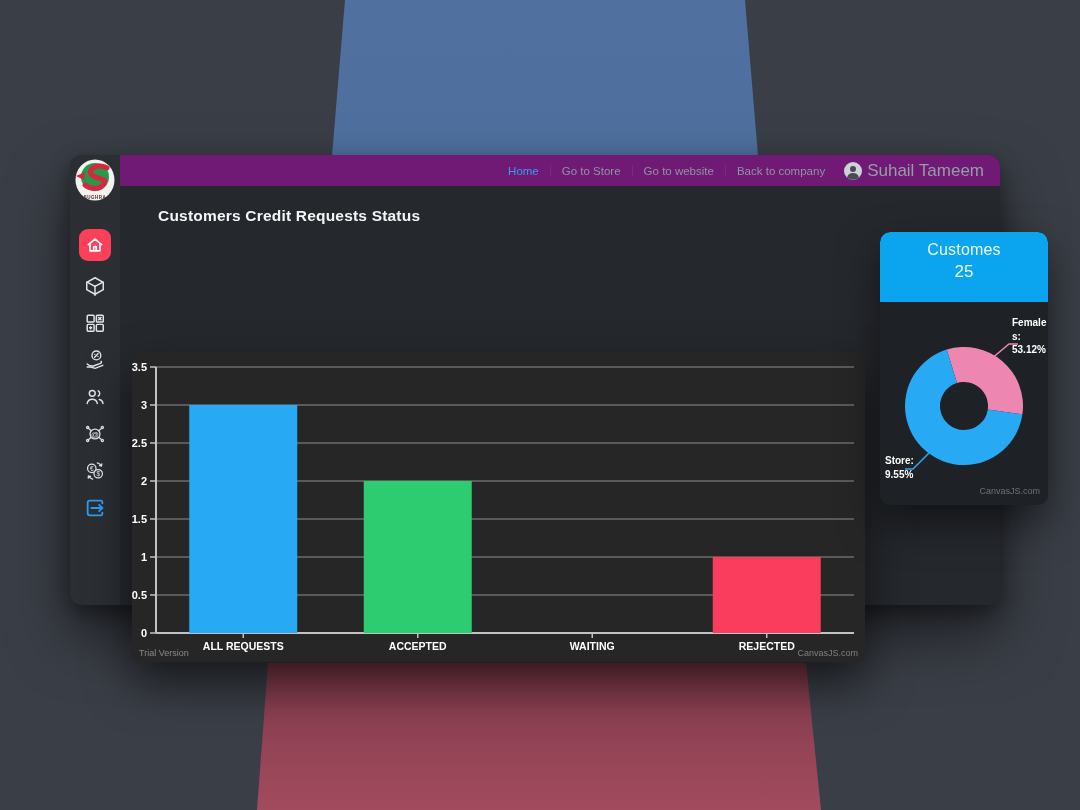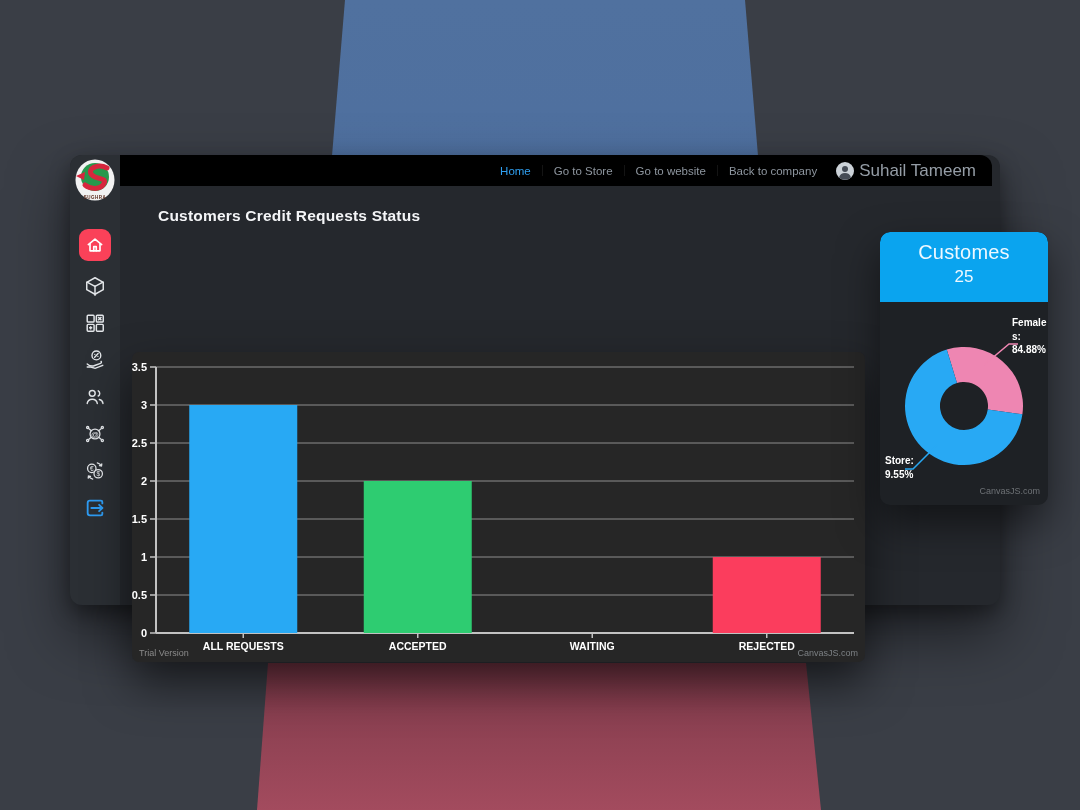--- a/index.html
+++ b/index.html
@@ -10,40 +10,40 @@
 
   
   .app-window{position:absolute;left:70px;top:155px;width:930px;height:450px;background:#25282d;
     border-radius:12px;box-shadow:0 30px 60px rgba(0,0,0,.5),0 8px 20px rgba(0,0,0,.35);z-index:2;}
   .sidebar{position:absolute;left:0;top:0;bottom:0;width:50px;background:#2b2f34;
     border-radius:12px 0 0 12px;display:flex;flex-direction:column;align-items:center;}
   .logo{margin-top:4px;}
   .home-btn{margin-top:20px;width:32px;height:32px;border-radius:9px;background:#fa4159;
     display:flex;align-items:center;justify-content:center;cursor:pointer;}
   .side-icon{margin-top:13px;width:24px;height:24px;display:flex;align-items:center;justify-content:center;cursor:pointer;}
-  .navbar{position:absolute;left:50px;top:0;right:8px;height:31px;background:#000000;border-radius:0 12px 0 0;
+  .navbar{position:absolute;left:50px;top:0;right:0;height:31px;background:#701a75;border-radius:0 12px 0 0;
     display:flex;align-items:center;justify-content:flex-end;padding-right:16px;}
   .nav-item{font-size:11.5px;color:#8e969f;padding:0 11px;cursor:pointer;white-space:nowrap;}
   .nav-item.active{color:#2f9ff0;}
   .nav-sep{width:1px;height:11px;background:rgba(255,255,255,.08);}
   .nav-user{display:flex;align-items:center;gap:5px;margin-left:8px;color:#959da6;font-size:17px;cursor:pointer;}
   .page-title{position:absolute;left:88px;top:52px;font-size:15.5px;font-weight:bold;color:#f4f5f7;letter-spacing:.2px;}
 
   
   .chart-panel{position:absolute;left:132px;top:352px;width:733px;height:310px;background:#262626;
     border-radius:7px;box-shadow:0 22px 45px rgba(0,0,0,.55);z-index:3;}
   .trial{position:absolute;left:7px;bottom:4px;font-size:9px;color:#8b8b8b;}
   .cjs{position:absolute;right:7px;bottom:4px;font-size:9px;color:#7c8084;cursor:pointer;}
 
   
   .cust-card{position:absolute;left:880px;top:232px;width:168px;height:273px;background:#1e2125;
     border-radius:10px;box-shadow:0 18px 40px rgba(0,0,0,.5);z-index:4;overflow:hidden;}
   .card-header{position:absolute;left:0;top:0;right:0;height:70px;background:#0aa4ef;
     border-radius:10px 10px 0 0;text-align:center;color:#eef8ff;padding-top:9px;}
-  .card-title{font-size:20px;letter-spacing:.2px;}
+  .card-title{font-size:16px;letter-spacing:.2px;}
   .card-count{font-size:17px;margin-top:3px;}
   .donut-svg{position:absolute;left:0;top:70px;}
   .pie-label{position:absolute;color:#fff;font-size:10px;font-weight:bold;line-height:13.5px;z-index:5;}
   .pie-label-female{left:132px;top:84px;}
   .pie-label-male{left:5px;top:222px;}
   .card-cjs{position:absolute;right:8px;bottom:9px;font-size:9px;color:#6e7276;cursor:pointer;}
 
   svg text{font-family:"Liberation Sans","DejaVu Sans",sans-serif;}
 </style>
 </head>
@@ -234,21 +234,21 @@
       </svg>
 
     <svg class="donut-svg" width="168" height="203" viewBox="0 0 168 203">
       <polyline points="138,42 129,42 104,63" fill="none" stroke="#ee86b2" stroke-width="1.5"></polyline>
       <polyline points="25,167 33,167 57,143" fill="none" stroke="#28a9f4" stroke-width="1.5"></polyline>
     </svg>
 
     <div class="pie-label pie-label-female">
       <div>Female</div>
       <div>s:</div>
-      <div>84.88%</div>
+      <div>53.12%</div>
     </div>
     <div class="pie-label pie-label-male">
       <div>Store:</div>
       <div>9.55%</div>
     </div>
 
     <span class="card-cjs">CanvasJS.com</span>
   </div>
 
 </div>

